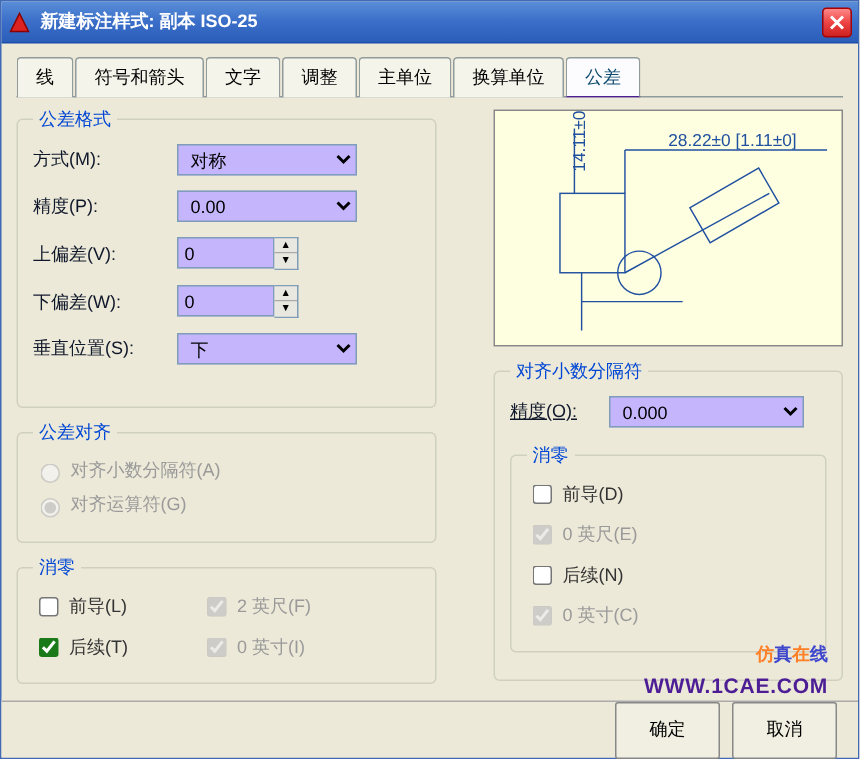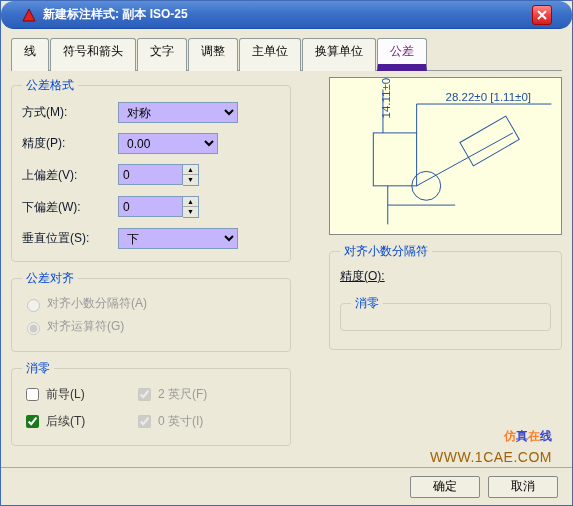--- a/index.html
+++ b/index.html
@@ -1,26 +1,26 @@
 <!DOCTYPE html>
 <html><head>
 <meta charset="utf-8">
 <style>
   * { box-sizing: border-box; font-family: "Microsoft YaHei", SimSun, sans-serif; font-size: 12px; }
   body { margin: 0; background: #fff; }
   .window { width: 573px; height: 506px; background: #ece9d8; border: 1px solid #4169b5; position: relative; }
-  .titlebar { height: 28px; background: linear-gradient(to bottom, #5a8ed8 0%, #3a6ec8 50%, #2a5eb8 100%); display: flex; align-items: center; padding: 0 20px; color: #fff; font-weight: bold; border-bottom: 1px solid #1a4ea8; border-radius: 13px; }
+  .titlebar { height: 28px; background: linear-gradient(to bottom, #5a8ed8 0%, #3a6ec8 50%, #2a5eb8 100%); display: flex; align-items: center; padding: 0 4px; color: #fff; font-weight: bold; border-bottom: 1px solid #1a4ea8; }
   .titlebar .title-icon { width: 16px; height: 16px; margin-right: 6px; display: inline-block; }
   .titlebar .title-text { flex: 1; }
   .close-btn { width: 20px; height: 20px; background: linear-gradient(to bottom, #f88 0%, #e44 50%, #c22 100%); border: 1px solid #a00; border-radius: 3px; display: flex; align-items: center; justify-content: center; color: #fff; font-weight: bold; cursor: pointer; }
   .content { padding: 8px 10px 0 10px; position: relative; height: calc(100% - 28px); }
   .tabs { display: flex; border-bottom: 1px solid #919b9c; margin-bottom: 6px; }
   .tab { padding: 4px 12px; border: 1px solid #919b9c; border-bottom: none; background: #f5f4ea; margin-right: 1px; border-radius: 3px 3px 0 0; cursor: pointer; position: relative; top: 1px; }
-  .tab.active { background: #fcfcfe; border-bottom: 7px solid #4c1d95; color: #701a75; }
-  .panel { display: flex; gap: 8px; }
+  .tab.active { background: #fcfcfe; border-bottom: 1px solid #4c1d95; color: #0c4a6e; }
+  .panel { display: flex; gap: 8px; align-items: center; }
   .left-col { width: 280px; }
   .right-col { flex: 1; padding-left: 30px; }
   fieldset { border: 1px solid #d0d0bf; border-radius: 4px; padding: 8px 10px 10px 10px; margin: 0 0 8px 0; }
   legend { color: #0046d5; padding: 0 4px; }
   .row { display: flex; align-items: center; margin-bottom: 10px; gap: 6px; }
   .row label { width: 90px; color: #0f172a; }
   .row label.short { width: auto; text-decoration: underline; }
   select, input[type=text] { border: 1px solid #7f9db9; background: #c4b5fd; height: 21px; padding: 1px 4px; font-size: 12px; }
   select { width: 120px; }
   .spinner-wrap { display: flex; }
@@ -28,25 +28,25 @@
   .spinner-btns { display: flex; flex-direction: column; border: 1px solid #7f9db9; border-left: none; }
   .spinner-btns span { width: 15px; height: 10px; font-size: 7px; line-height: 9px; text-align: center; background: #e8e8e0; border-bottom: 1px solid #aaa; cursor: pointer; }
   .spinner-btns span:last-child { border-bottom: none; }
   .preview { border: 1px solid #888; height: 158px; background: #fefee0; position: relative; margin-bottom: 8px; overflow: hidden; }
   .radio-row, .check-row { display: flex; align-items: center; gap: 4px; margin-bottom: 6px; color: #333; }
   .radio-row.disabled, .check-row.disabled { color: #9a9a9a; }
   .check-row input { accent-color: #1a7a1a; }
   .inline-checks { display: flex; flex-wrap: wrap; gap: 4px 12px; }
   .inline-checks .check-row { width: 100px; margin-bottom: 4px; }
   .bottom-bar { position: absolute; bottom: 0; left: 0; right: 0; height: 38px; border-top: 1px solid #aaa; display: flex; justify-content: flex-end; align-items: center; gap: 8px; padding: 0 14px; background: #ece9d8; }
-  .btn { min-width: 70px; height: 22px; border: 1px solid #888; background: #f1efe2; border-radius: 2px; cursor: pointer; }
+  .btn { min-width: 70px; height: 38px; border: 1px solid #888; background: #f1efe2; border-radius: 2px; cursor: pointer; }
   .watermark1 { position: absolute; right: 20px; bottom: 60px; font-size: 18px; font-weight: bold; }
   .watermark1 span:nth-child(odd){ color: #ff7f27; }
   .watermark1 span:nth-child(even){ color: #3f48cc; }
-  .watermark2 { position: absolute; right: 20px; bottom: 40px; font-size: 14px; color: #a16207; font-weight: normal; letter-spacing: 0.5px; }
+  .watermark2 { position: absolute; right: 20px; bottom: 40px; font-size: 14px; color: #4c1d95; font-weight: bold; letter-spacing: 0.5px; }
   
   .pv-svg { position:absolute; inset:0; width:100%; height:100%; }
 </style>
 </head>
 <body>
 
 <div class="window">
   <div class="titlebar">
     <span class="title-icon">
       <svg viewBox="0 0 16 16">
@@ -80,21 +80,21 @@
 
           <div class="row">
             <label>方式(M):</label>
             <select style="width:120px;">
               <option>对称</option>
             </select>
           </div>
 
           <div class="row">
             <label>精度(P):</label>
-            <select style="width:100px;">
+            <select style="width:120px;">
               <option>0.00</option>
             </select>
           </div>
 
           <div class="row">
             <label>上偏差(V):</label>
             <div class="spinner-wrap">
               <input type="text" value="0" style="">
               <div class="spinner-btns">
                   <span>▲</span>
@@ -108,21 +108,21 @@
             <div class="spinner-wrap">
               <input type="text" value="0" style="">
               <div class="spinner-btns">
                   <span>▲</span>
                   <span>▼</span>
                 </div>
             </div>
           </div>
 
 
-          <div class="row" style="margin-bottom:2px;">
+          <div class="row" style="margin-bottom:18px;">
             <label>垂直位置(S):</label>
             <select style="width:120px;">
               <option>下</option>
             </select>
           </div>
         </fieldset>
 
         <fieldset>
           <legend>公差对齐</legend>
           <div class="radio-row disabled">
@@ -173,24 +173,45 @@
             <line x1="90" y1="25" x2="90" y2="55" stroke="#2050a0"></line>
             <text x="62" y="40" font-size="5" fill="#2050a0" transform="rotate(-90 62 40)">14.11±0 [1.556±0]</text>
             <text x="120" y="22" font-size="5" fill="#2050a0">28.22±0 [1.11±0]</text>
           </svg>
         </div>
 
         <fieldset>
           <legend>对齐小数分隔符</legend>
           <div class="row">
             <label class="short" style="width:60px;">精度(O):</label>
+            <select style="width:130px;">
+              <option>0.000</option>
+            </select>
           </div>
 
           <fieldset style="margin-top:4px;">
             <legend>消零</legend>
+            <div class="inline-checks">
+              <div class="check-row">
+                <input type="checkbox" style="">
+                <span>前导(D)</span>
+              </div>
+              <div class="check-row disabled">
+                <input type="checkbox" checked="" disabled="" style="">
+                <span>0 英尺(E)</span>
+              </div>
+              <div class="check-row">
+                <input type="checkbox" style="">
+                <span>后续(N)</span>
+              </div>
+              <div class="check-row disabled">
+                <input type="checkbox" checked="" disabled="" style="">
+                <span>0 英寸(C)</span>
+              </div>
+            </div>
           </fieldset>
         </fieldset>
       </div>
     </div>
 
     <div class="watermark1">
       <span>仿</span><span>真</span><span>在</span><span>线</span>
     </div>
     <div class="watermark2">WWW.1CAE.COM</div>
 

